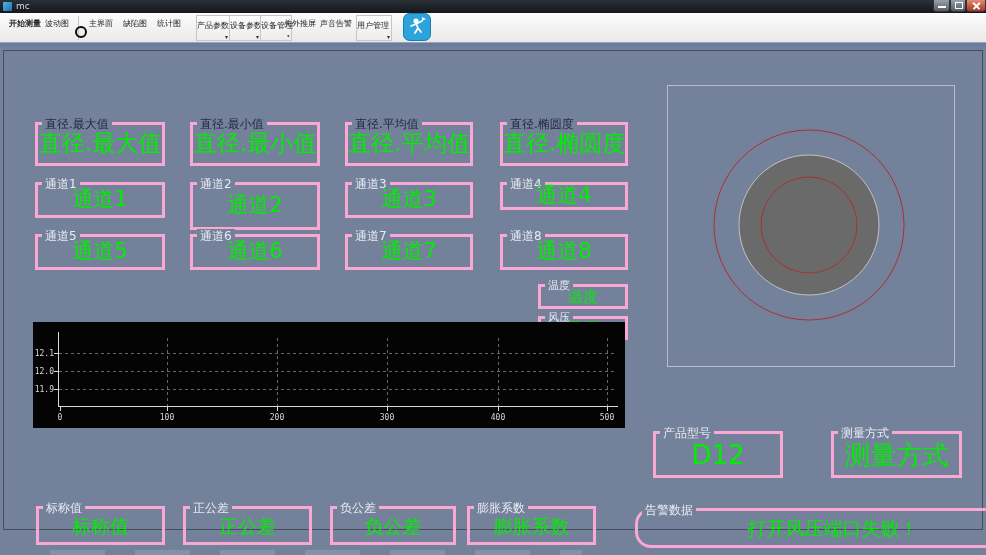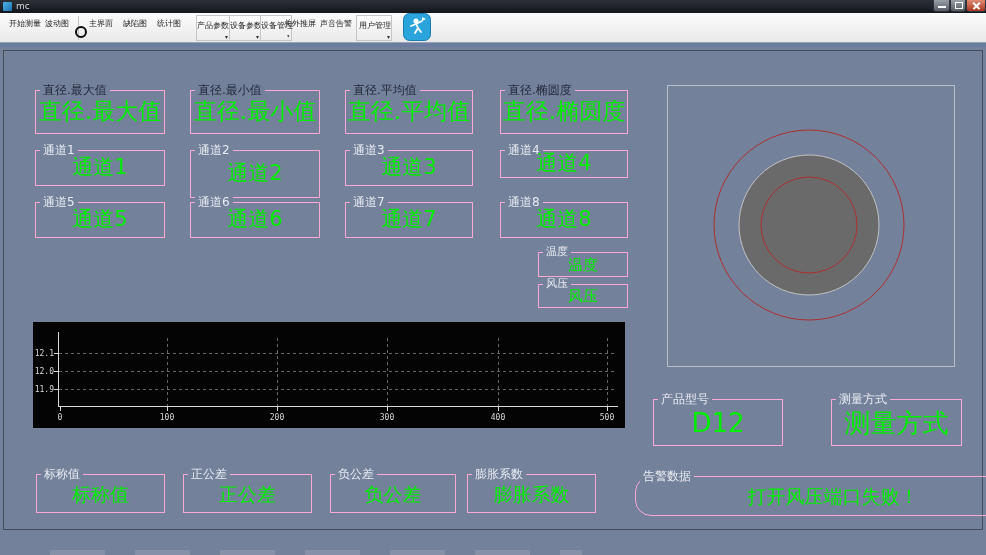--- a/index.html
+++ b/index.html
@@ -19,28 +19,28 @@
   .glyph-max{position:absolute;left:4px;bottom:2px;width:6px;height:5px;border:1px solid #fff;}
   .glyph-x1,.glyph-x2{position:absolute;left:5px;top:5px;width:9px;height:1.5px;background:#fff;}
   .glyph-x1{transform:rotate(45deg);} .glyph-x2{transform:rotate(-45deg);}
   
   .toolbar{position:absolute;left:0;top:13px;width:986px;height:29px;
            background:linear-gradient(#fcfcfc,#e9e9e9);border-bottom:1px solid #9aa3b5;}
   .tbtn{position:absolute;top:5px;height:18px;font-size:8px;color:#1c1c1c;white-space:nowrap;
         line-height:12px;text-align:center;cursor:default;}
   .tsep{position:absolute;top:3px;width:1px;height:24px;background:#c4c4c4;}
   .tbox{position:absolute;top:2px;height:26px;box-sizing:border-box;border:1px solid #c6c6c6;
-        background:linear-gradient(#fdfdfd,#ececec);font-size:8px;color:#1c1c1c;text-align:right;}
+        background:linear-gradient(#fdfdfd,#ececec);font-size:8px;color:#1c1c1c;text-align:left;}
   .tbox .tlbl{display:block;margin-top:4px;white-space:nowrap;}
   .darrow{position:absolute;right:1px;bottom:0px;font-size:6px;color:#333;line-height:6px;}
   .ring{position:absolute;left:75px;top:26px;width:8px;height:8px;border:2px solid #0a0a0a;border-radius:50%;}
   .blue-strip{position:absolute;left:0;top:43px;width:986px;height:4px;background:#6b7ca0;}
   
   .panel-border{position:absolute;left:3px;top:50px;width:978px;height:478px;border:1px solid #464d5a;}
-  .gbox{position:absolute;box-sizing:border-box;border:1px solid #f9a8d4;}
+  .gbox{position:absolute;box-sizing:border-box;border:3px solid #f9a8d4;margin-top:32px;}
   .glabel{position:absolute;top:-8px;left:4px;background:#74819b;padding:0 3px;font-size:12px;
           line-height:14px;color:#e8ecf2;white-space:nowrap;}
   .glabel.dark{color:#232a3c;}
   .gvalue{position:absolute;left:0;right:0;top:50%;transform:translateY(-50%);
           text-align:center;color:#00ef00;white-space:nowrap;line-height:1.1;}
   
   .chartbox{position:absolute;left:33px;top:322px;width:592px;height:106px;background:#040404;}
   
   .circlebox{position:absolute;left:667px;top:85px;width:288px;height:282px;
              box-sizing:border-box;border:1px solid #b7bdc9;}
@@ -62,21 +62,21 @@
     <div class="wbtn gray" style="left:950px;width:16px;">
       <span class="glyph-max"></span>
     </div>
     <div class="wbtn red" style="left:966px;width:20px;">
       <span class="glyph-x1"></span>
       <span class="glyph-x2"></span>
     </div>
   </div>
 
   <div class="toolbar">
-    <div class="tbtn" style="left:8px;width:34px;">开始测量</div>
+    <div class="tbtn" style="left:8px;width:34px;font-weight:bold;">开始测量</div>
     <div class="tbtn" style="left:44px;width:26px;">波动图</div>
     <div class="tsep" style="left:78px;"></div>
     <div class="tbtn" style="left:88px;width:26px;">主界面</div>
     <div class="tbtn" style="left:122px;width:26px;">缺陷图</div>
     <div class="tbtn" style="left:156px;width:26px;">统计图</div>
 
     <div class="tbox" style="left:196px;width:34px;">
       <span class="tlbl">产品参数</span>
       <span class="darrow">▾</span>
     </div>

